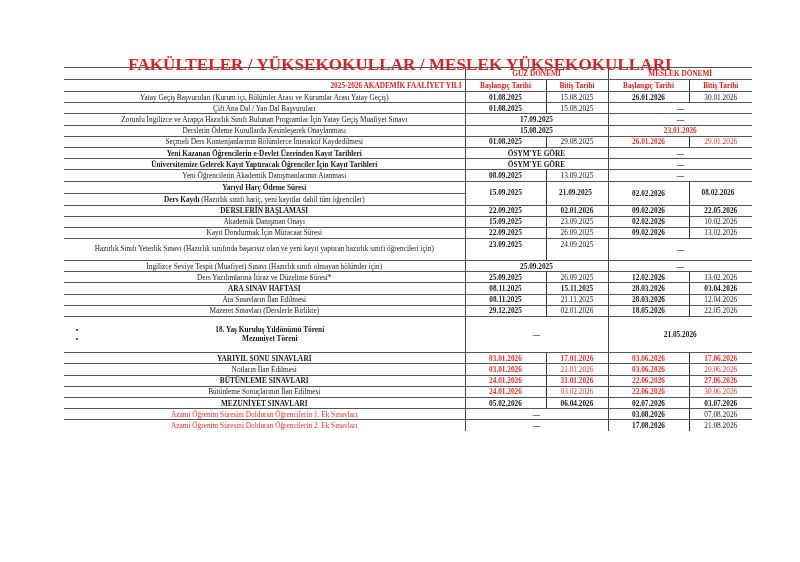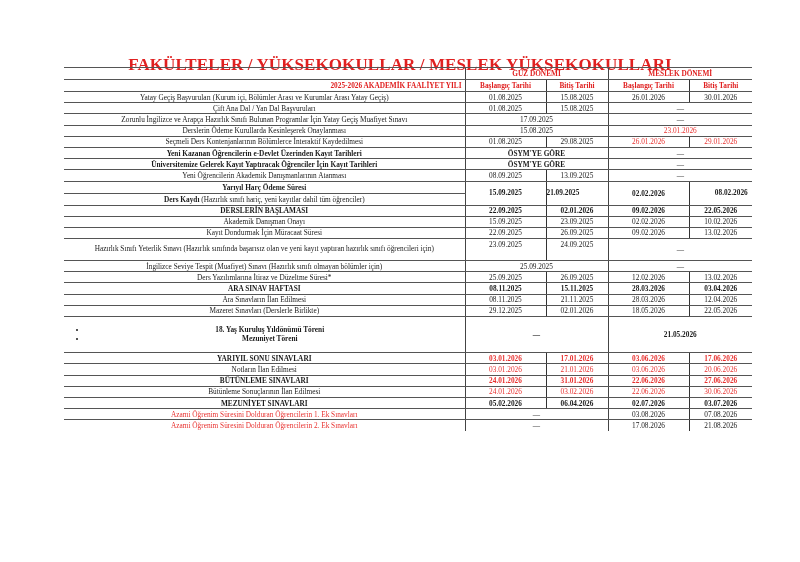--- a/index.html
+++ b/index.html
@@ -2,21 +2,21 @@
 <html><head>
 <meta charset="utf-8">
 <style>
   html,body{margin:0;padding:0;background:#ffffff;}
   body{width:800px;height:562px;position:relative;overflow:hidden;font-family:"Liberation Serif","DejaVu Serif",serif;color:#1a1a1a;}
   .title{position:absolute;left:0;top:55px;width:800px;text-align:center;font-size:17px;font-weight:bold;color:#e02020;letter-spacing:0.1px;}
   table{position:absolute;left:64px;top:67px;width:688px;border-collapse:collapse;table-layout:fixed;font-size:7.3px;}
   col.c0{width:401px;} col.c1{width:81px;} col.c2{width:62px;} col.c3{width:81px;} col.c4{width:63px;}
   td{border-top:1px solid #555;border-bottom:1px solid #555;padding:0 3px;height:10.2px;line-height:9px;vertical-align:middle;white-space:nowrap;overflow:hidden;}
   td.d{text-align:center;border-left:1px solid #333;}
-  td.gl{border-left:1.5px solid #444;}
+  td.gl{border-left:1.5px solid #444;font-weight:bold;}
   td.first{text-align:center;}
   .b{font-weight:bold;}
   .r{color:#e8312f;}
   .i{}
   .hdr td{font-weight:bold;color:#e02020;text-align:center;height:11px;}
   .tall td{height:20px;}
   .wrap{white-space:normal;line-height:8.5px;}
   .bul{margin:9px;padding-left:11px;list-style:disc;}
   .bul li{line-height:8.6px;}
 </style>
@@ -97,23 +97,23 @@
     <tr>
       <td class="first">Yeni Öğrencilerin Akademik Danışmanlarının Atanması</td>
       <td class="d gl">08.09.2025</td>
       <td class="d">13.09.2025</td>
       <td class="d gl" colspan="2">—</td>
     </tr>
 
     <tr>
       <td class="first b" style="height:11px">Yarıyıl Harç Ödeme Süresi</td>
       <td class="d gl b wrap" rowspan="2">15.09.2025</td>
-      <td class="d b wrap" rowspan="2" style="text-align:left;padding-left:0"><span style="display:inline-block;width:34px;word-break:break-all;white-space:normal">21.09.2025</span></td>
+      <td class="d b wrap" rowspan="2" style="text-align:center;padding-left:0"><span style="display:inline-block;width:34px;word-break:break-all;white-space:normal">21.09.2025</span></td>
       <td class="d gl b" rowspan="2">02.02.2026</td>
-      <td class="d b wrap" rowspan="2" style="text-align:center;padding-left:24px"><span style="display:inline-block;width:34px;word-break:break-all;white-space:normal">08.02.2026</span></td>
+      <td class="d b wrap" rowspan="2" style="text-align:left;padding-left:12px"><span style="display:inline-block;width:34px;word-break:break-all;white-space:normal">08.02.2026</span></td>
     </tr>
     <tr>
       <td class="first" style="height:11px"><span class="b">Ders Kaydı</span> <span class="i">(Hazırlık sınıfı hariç, yeni kayıtlar dahil tüm öğrenciler)</span></td>
     </tr>
 
     <tr>
       <td class="first b">DERSLERİN BAŞLAMASI</td>
       <td class="d gl b">22.09.2025</td>
       <td class="d b">02.01.2026</td>
       <td class="d gl b">09.02.2026</td>

